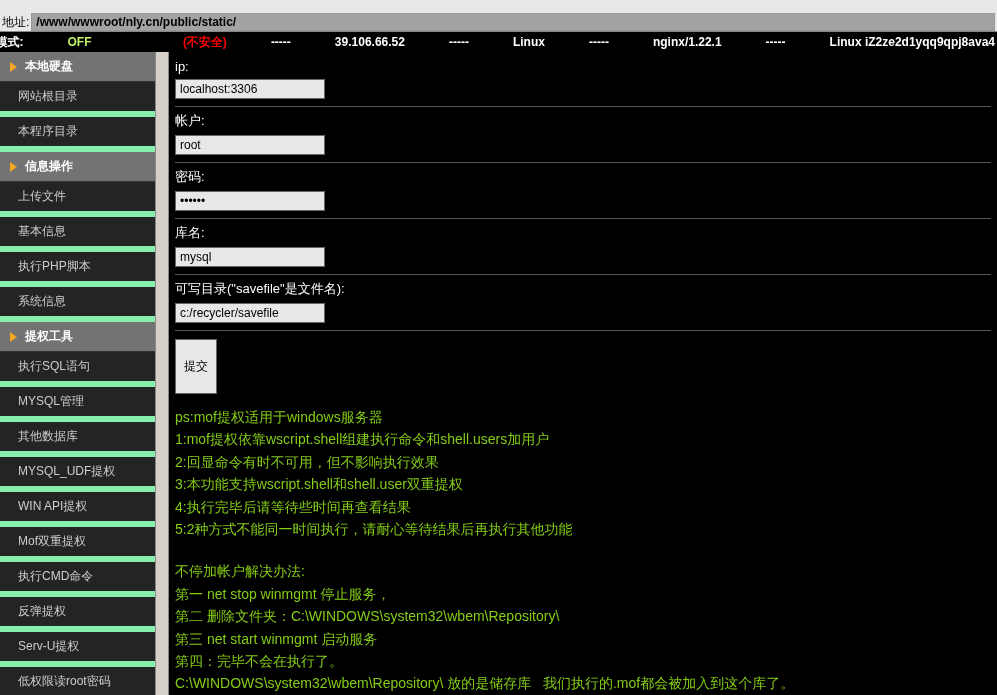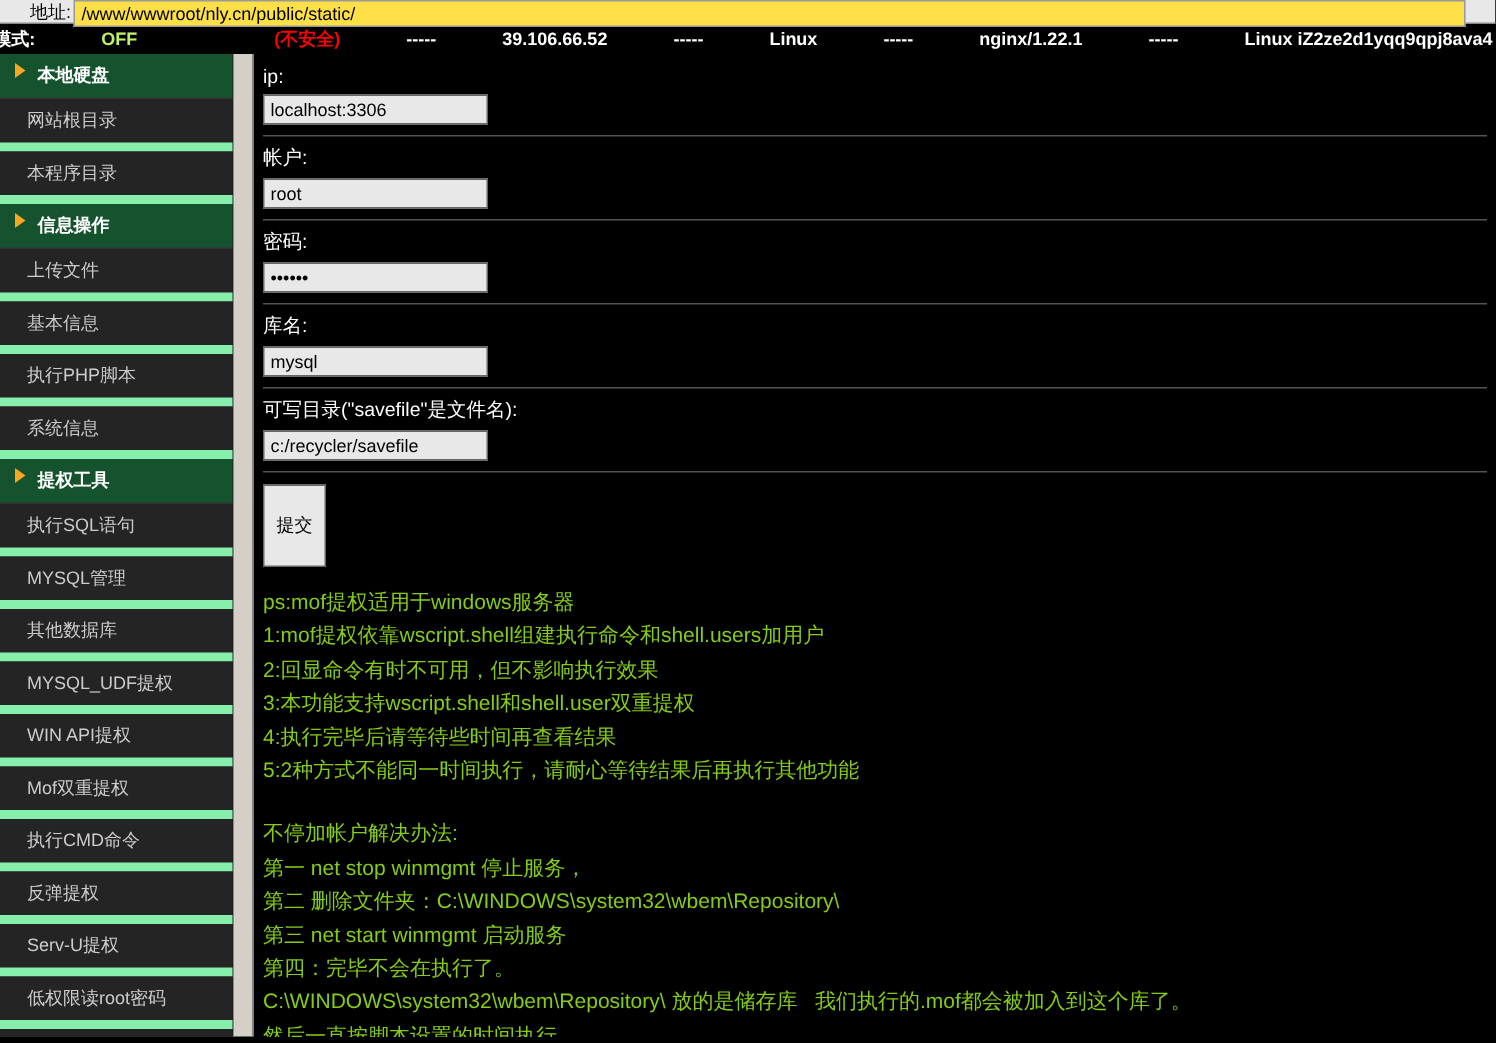--- a/index.html
+++ b/index.html
@@ -1,33 +1,33 @@
 <!DOCTYPE html>
 <html><head>
 <meta charset="utf-8">
 <style>
 * { margin: 0; padding: 0; box-sizing: border-box; }
 body { font-family: Arial, "Microsoft YaHei", sans-serif; font-size: 12px; background: #000; color: #fff; width: 997px; height: 695px; overflow: hidden; }
 
-.addr-bar { background: #e8e8e8; color: #000; height: 16px; display: flex; align-items: flex-start; padding: 0 20px; border-bottom: 1px solid #888; }
+.addr-bar { background: #e8e8e8; color: #000; height: 32px; display: flex; align-items: flex-end; padding: 0 2px; border-bottom: 1px solid #888; }
 .addr-label { font-size: 12px; color: #000; padding-right: 2px; }
-.addr-input { flex: 1; height: 18px; border: 1px solid #999; font-size: 12px; padding: 0 4px; background: #fde047; color: #000; }
+.addr-input { flex: 1; height: 18px; border: 1px solid #999; font-size: 12px; padding: 0 4px; background: #a3a3a3; color: #000; font-weight: bold; }
 
 .status-bar { background: #000; color: #fff; height: 20px; display: flex; align-items: center; justify-content: flex-end; font-size: 12px; font-weight: bold; padding-right: 2px; overflow: hidden; white-space: nowrap; gap: 44px; }
 .status-bar .mode-label { color: #fff; }
 .status-bar .mode-off { color: #bef264; }
 .status-bar .mode-unsafe { color: #f00; }
 .status-bar .dash { color: #fff; }
 
 .main { display: flex; height: calc(695px - 40px); }
 .sidebar { width: 155px; background: #1a1a1a; overflow-y: auto; flex-shrink: 0; }
 .scrollgap { width: 14px; background: #d4d0c8; border-left: 1px solid #888; border-right: 1px solid #888; flex-shrink: 0; }
 .content { flex: 1; background: #000; overflow: auto; padding: 4px 6px; }
 
-.nav-header { background: #14532d; color: #fff; font-weight: bold; padding: 6px 10px; display: flex; border-bottom: 1px solid #333; }
+.nav-header { background: #737373; color: #fff; font-weight: bold; padding: 6px 10px; display: flex; align-items: center; border-bottom: 1px solid #333; }
 .nav-header .arrow { display: inline-block; width: 0; height: 0; border-top: 5px solid transparent; border-bottom: 5px solid transparent; border-left: 7px solid #f5a623; margin-right: 8px; }
 .nav-item { background: #242424; color: #ccc; padding: 6px 18px; border-bottom: 6px solid #86efac; cursor: pointer; font-size: 12px; }
 
 .field-label { color: #fff; font-size: 13px; padding: 3px 0; }
 .text-input { width: 150px; height: 20px; background: #e8e8e8; color: #000; border: 1px solid #666; font-size: 12px; padding: 0 4px; margin: 2px 0; }
 .submit-btn { background: #e8e8e8; color: #000; border: 1px solid #666; padding: 18px 8px; font-size: 12px; cursor: pointer; margin: 6px 0; }
 .notes { color: #84cc16; font-size: 14px; line-height: 1.6; margin-top: 6px; white-space: pre-wrap; }
 .fullrow { width: 100%; background: #000; border-bottom: 1px solid #555; height: 4px; margin: 2px 0; }
 </style>
 </head>

